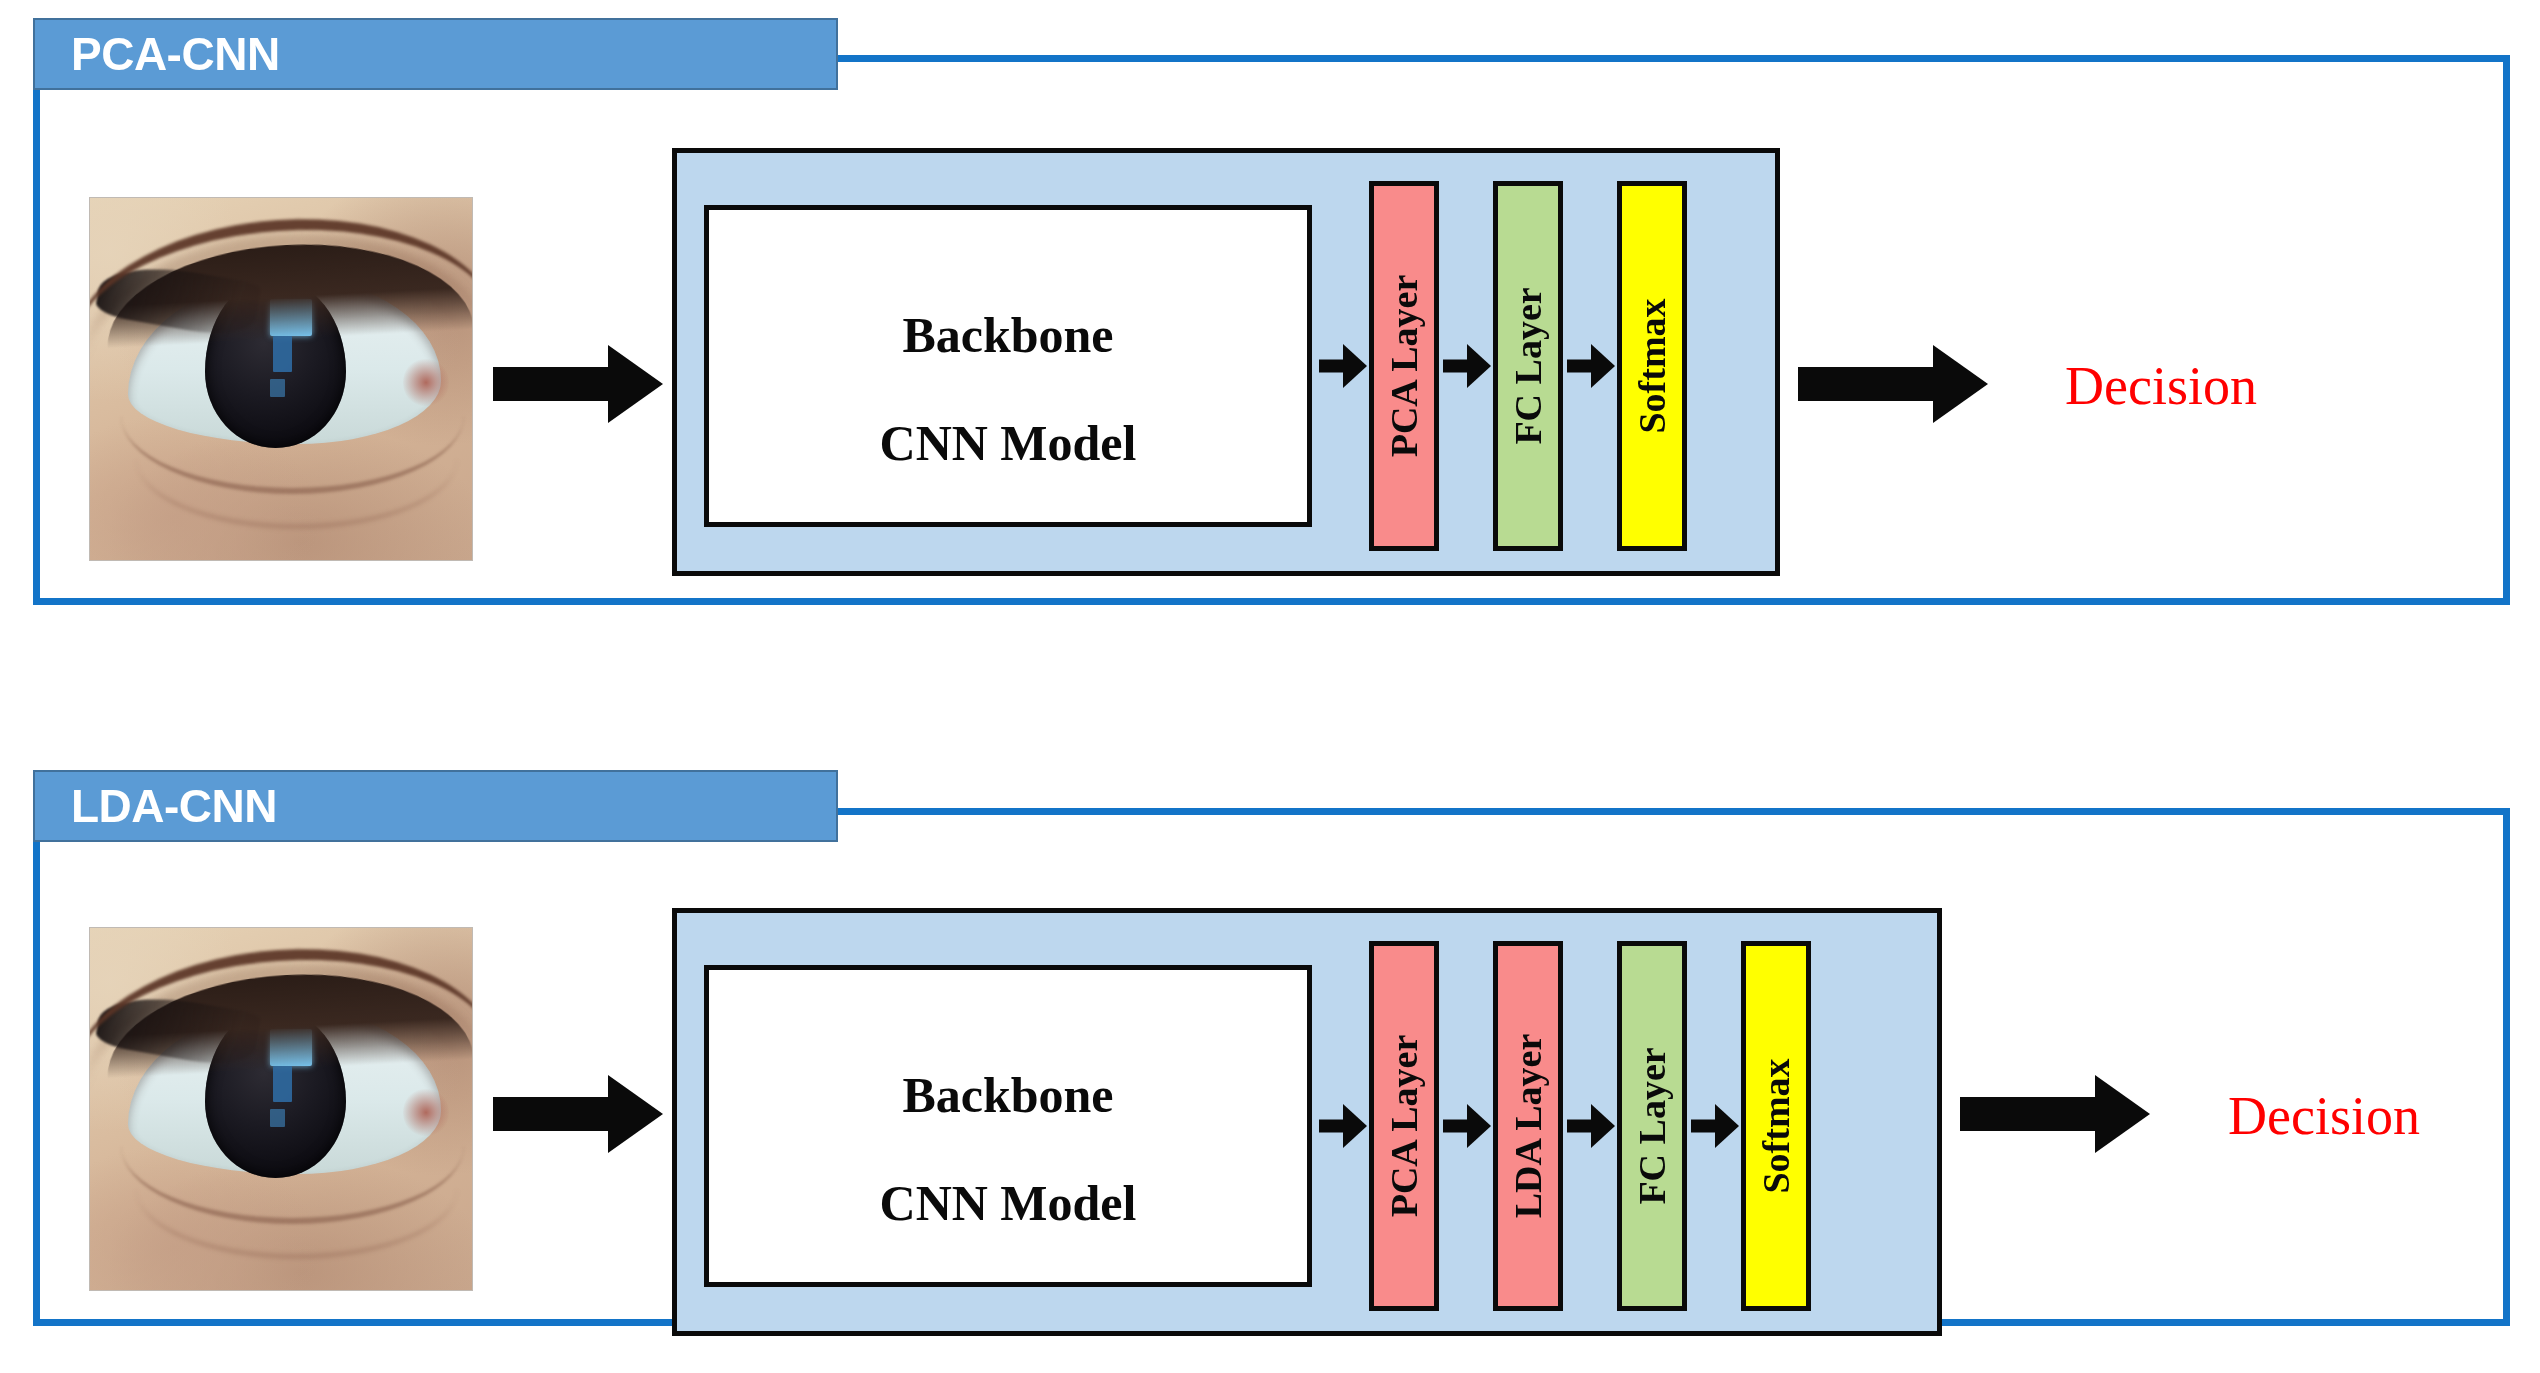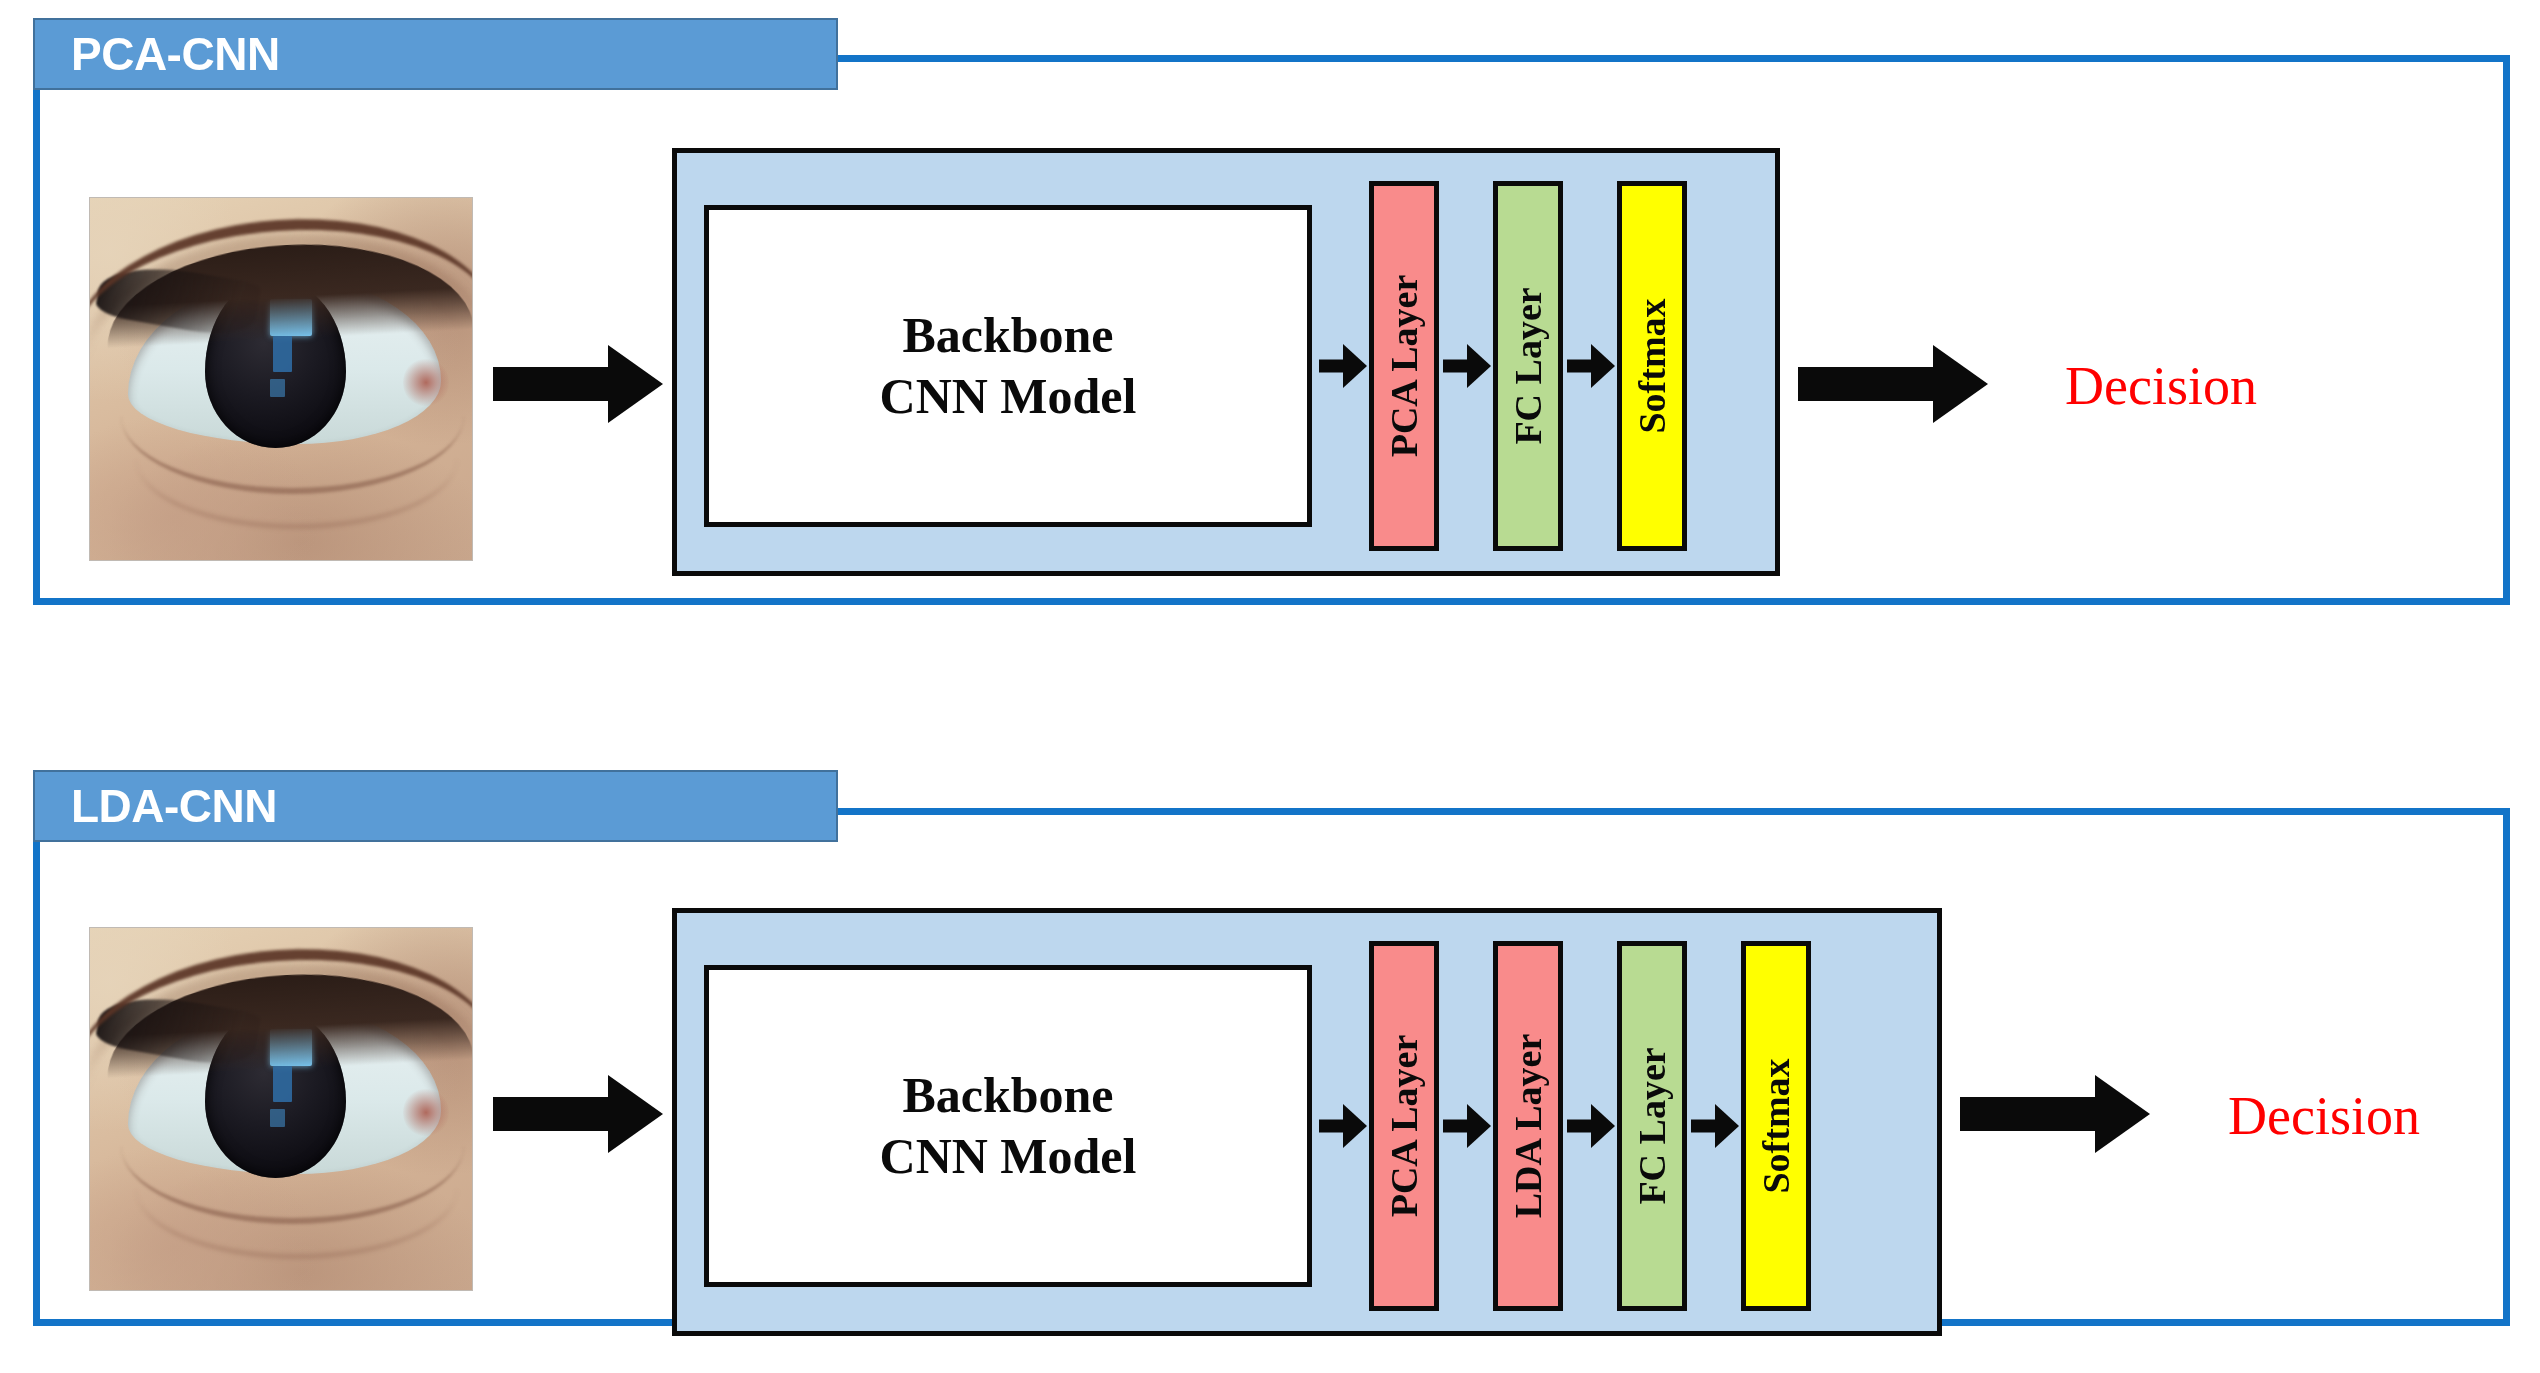--- a/index.html
+++ b/index.html
@@ -60,21 +60,21 @@
       border-radius:50%/0 0 100% 100%;
       border-bottom:5px solid rgba(150,108,88,.40);filter:blur(2.2px);}
   .eye .corner{position:absolute;right:6%;top:44%;width:12%;height:14%;
       background:radial-gradient(circle,#b06a5e 0%,rgba(176,106,94,0) 70%);border-radius:50%;}
 
   
   .cnn-box{position:absolute;background:#BDD7EE;border:5px solid #0a0a0a;box-sizing:border-box;}
   .backbone{position:absolute;background:#ffffff;border:5px solid #0a0a0a;box-sizing:border-box;
             display:flex;flex-direction:column;align-items:center;justify-content:center;}
   .backbone span{font-family:"Liberation Serif",serif;font-weight:bold;font-size:50px;
-                 color:#0a0a0a;line-height:1.22;white-space:nowrap;}
+                 color:#0a0a0a;line-height:1.22;white-space:nowrap;margin-top:47px;}
 
   .vblock{position:absolute;border:5px solid #0a0a0a;box-sizing:border-box;
           display:flex;align-items:center;justify-content:center;overflow:hidden;}
   .vblock span{font-family:"Liberation Serif",serif;font-weight:bold;font-size:38px;
                color:#0a0a0a;white-space:nowrap;
                transform:rotate(-90deg);transform-origin:center center;}
 
   
   .arrow{position:absolute;}
   .arrow .shaft{position:absolute;background:#0a0a0a;left:0;top:50%;transform:translateY(-50%);}

